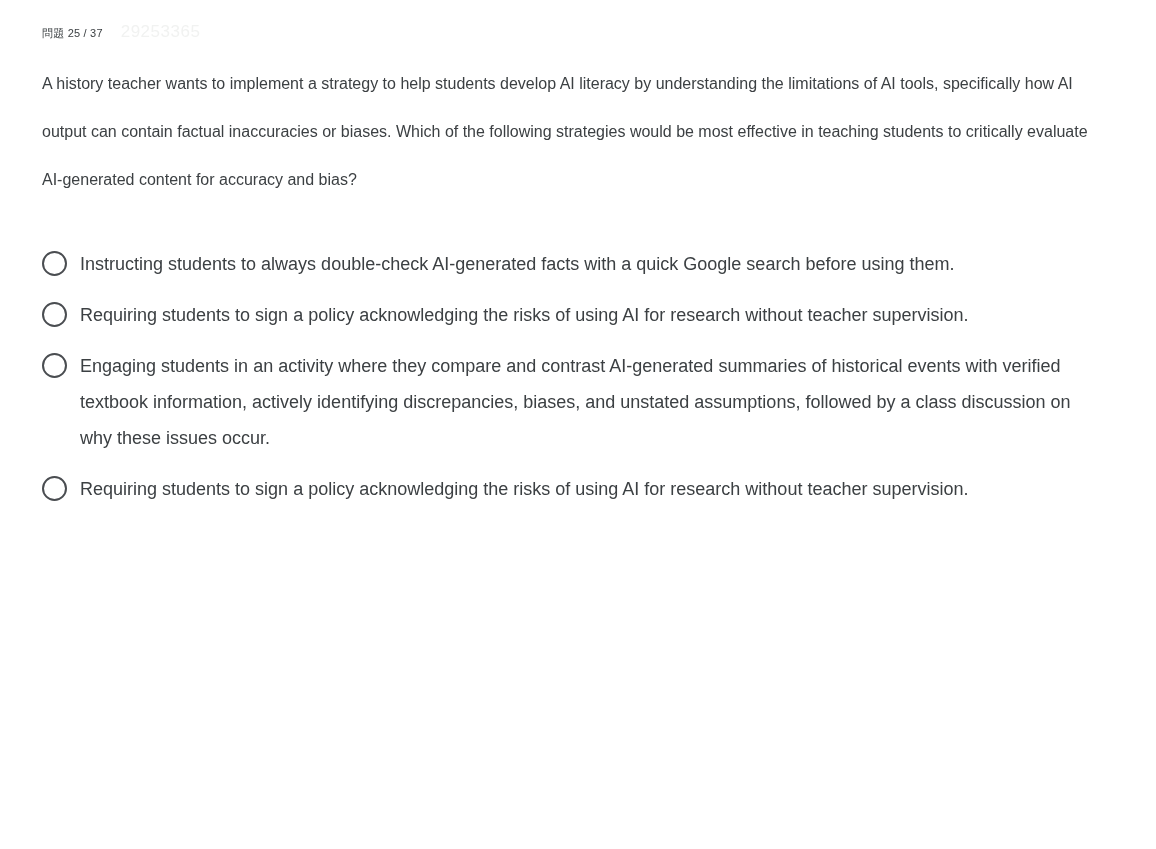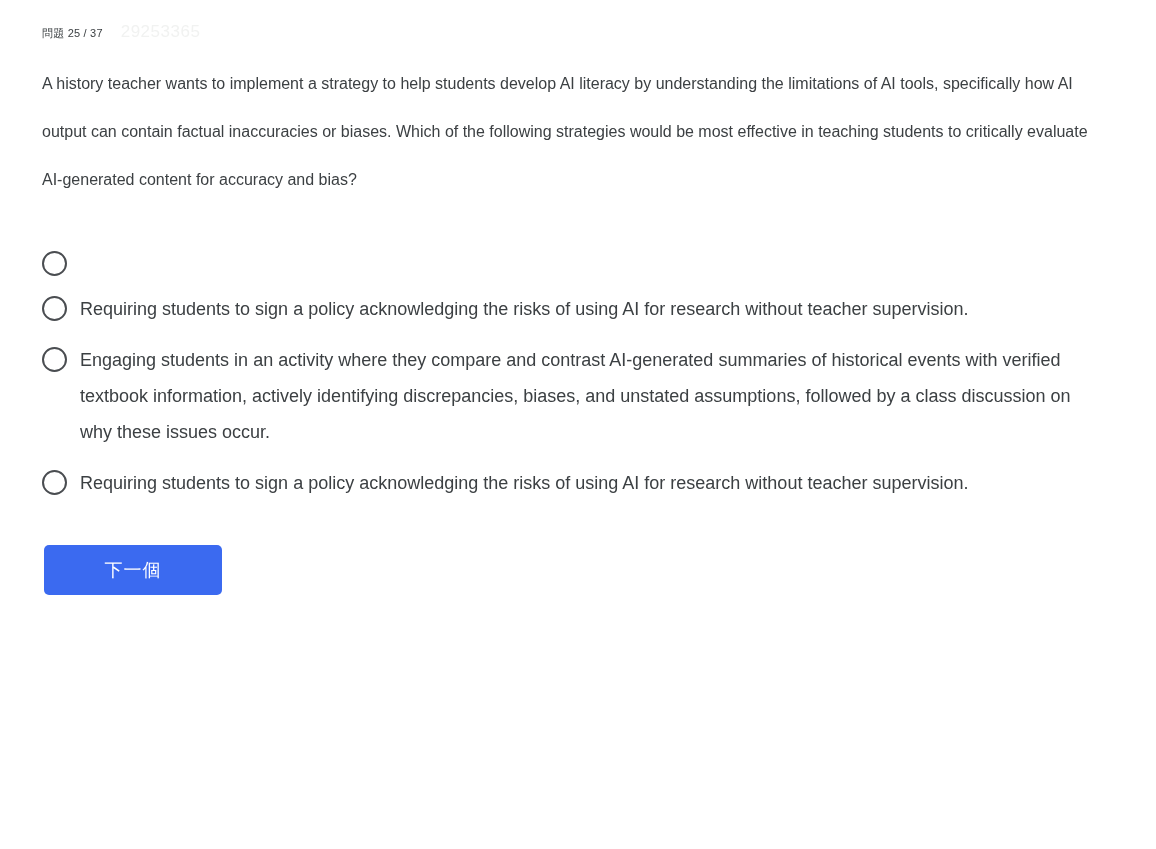--- a/index.html
+++ b/index.html
@@ -96,30 +96,30 @@
   <div class="header-row">
     <span class="question-counter">問題 25 / 37</span>
     <span class="session-id">29253365</span>
   </div>
 
   <div class="question-text">A history teacher wants to implement a strategy to help students develop AI literacy by understanding the limitations of AI tools, specifically how AI output can contain factual inaccuracies or biases. Which of the following strategies would be most effective in teaching students to critically evaluate AI-generated content for accuracy and bias?</div>
 
   <ul class="options">
     <li class="option">
       <span class="radio"></span>
+      <span class="option-label">Instructing students to always double-check AI-generated facts with a quick Google search before using them.</span>
     </li>
     <li class="option">
       <span class="radio"></span>
       <span class="option-label">Requiring students to sign a policy acknowledging the risks of using AI for research without teacher supervision.</span>
     </li>
     <li class="option">
       <span class="radio"></span>
       <span class="option-label">Engaging students in an activity where they compare and contrast AI-generated summaries of historical events with verified textbook information, actively identifying discrepancies, biases, and unstated assumptions, followed by a class discussion on why these issues occur.</span>
     </li>
     <li class="option">
       <span class="radio"></span>
       <span class="option-label">Requiring students to sign a policy acknowledging the risks of using AI for research without teacher supervision.</span>
     </li>
   </ul>
 
-  <button class="next-button">下一個</button>
 
 </div>
 
 </body></html>

